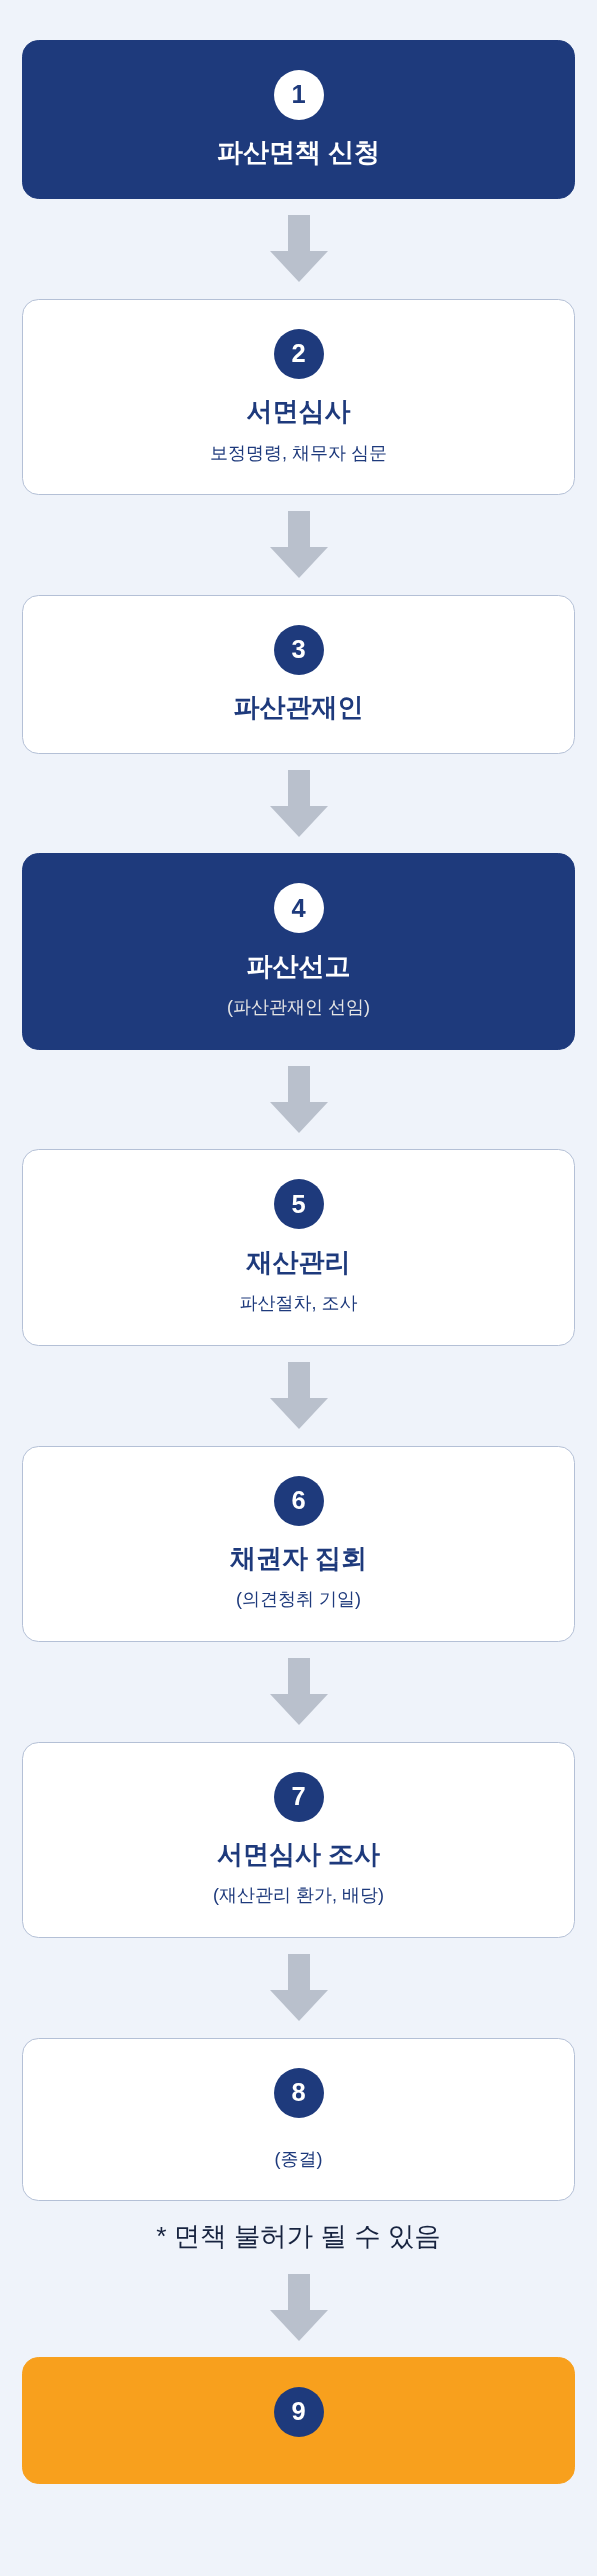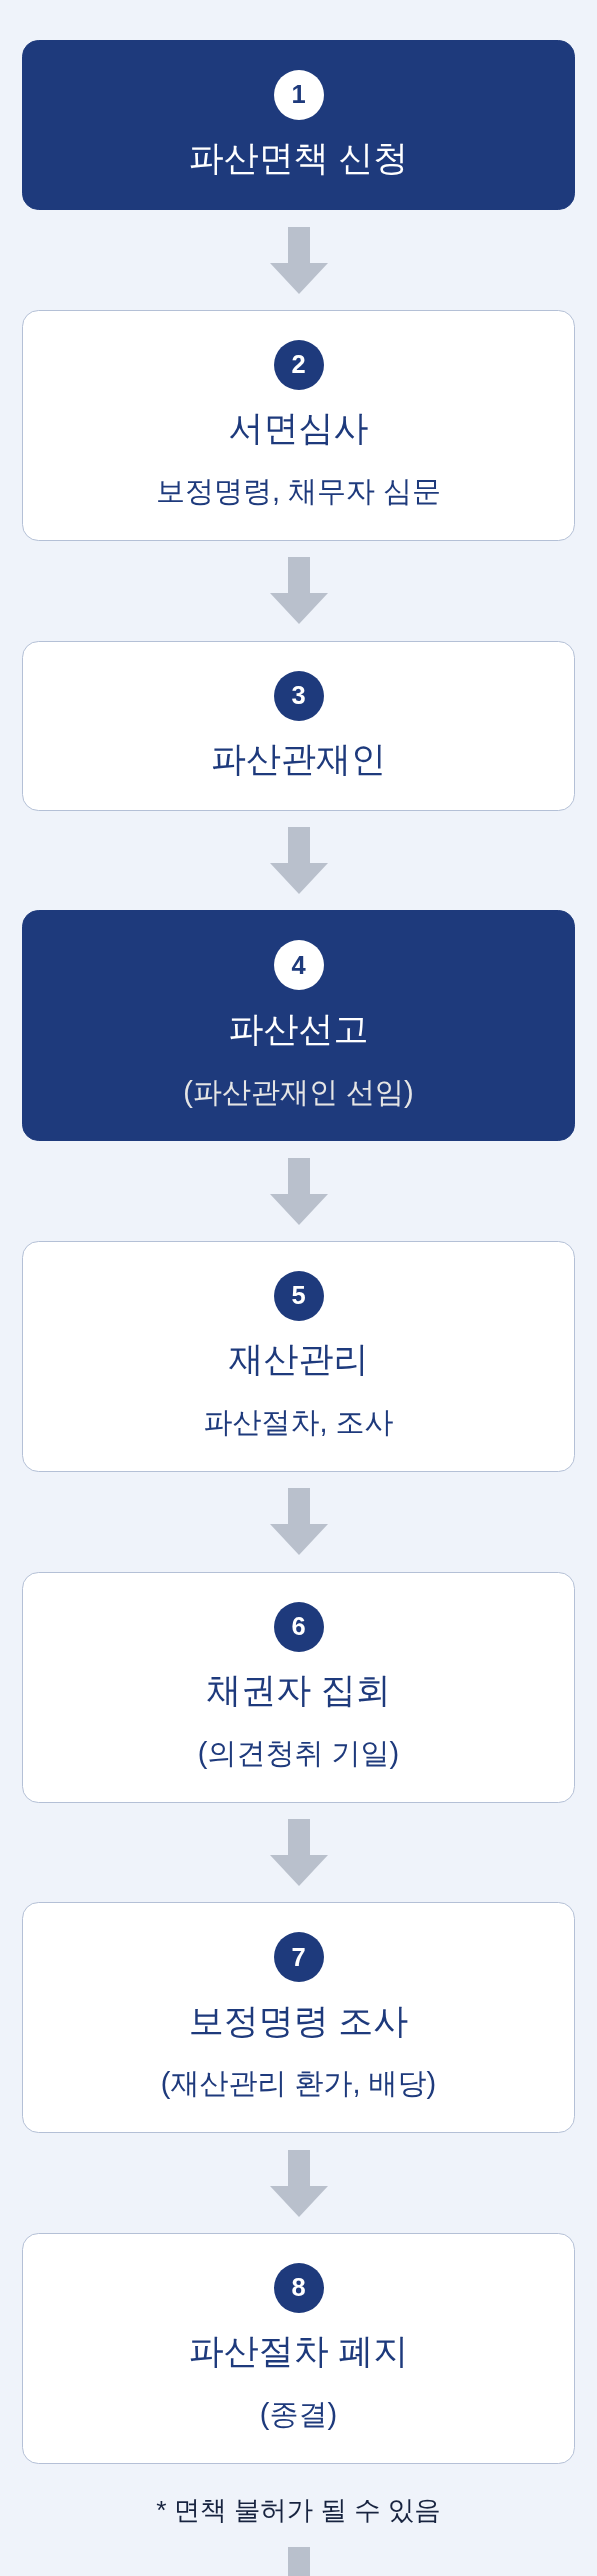--- a/index.html
+++ b/index.html
@@ -48,31 +48,31 @@
     font-weight: bold;
     font-size: 25.5px;
     margin-bottom: 16.4px;
     line-height: 1;
   }
   .white .num-circle,
   .orange .num-circle { background: var(--navy, #1e3a7c); color: #ffffff; }
   .navy .num-circle   { background: #ffffff; color: var(--navy, #1e3a7c); }
 
   .step-title {
-    font-size: 35px;
-    font-weight: normal;
+    font-size: 26px;
+    font-weight: bold;
     color: var(--navy, #1e3a7c);
     line-height: 1.25;
   }
   .navy .step-title   { color: #ffffff; }
 
   .step-subtitle {
-    font-size: 29px;
+    font-size: 18px;
     color: var(--navy, #1e3a7c);
-    margin-top: 23px;
+    margin-top: 14px;
     line-height: 1.3;
   }
   .navy .step-subtitle { color: #e5e5e5; }
 
   .arrow {
     display: flex;
     flex-direction: column;
     align-items: center;
     margin: 16.4px 0;
   }
@@ -86,21 +86,21 @@
     height: 0;
     border-left: 29px solid transparent;
     border-right: 29px solid transparent;
     border-top: 31px solid var(--arrow, #b9c0cc);
   }
 
   .note {
     font-size: 26.4px;
     color: var(--dark-text, #17233f);
     text-align: center;
-    margin-top: 29px;
+    margin-top: 18px;
     margin-bottom: 3.6px;
     line-height: 1.3;
   }
 </style>
 </head>
 <body>
 
 <main id="flow">
   <section class="step-box navy">
     <div class="num-circle">
@@ -177,34 +177,33 @@
 
   <div class="arrow">
     <div class="shaft"></div>
     <div class="head"></div>
   </div>
 
   <section class="step-box white">
     <div class="num-circle">
       <span>7</span>
     </div>
-    <div class="step-title">보정명령 조사</div>
+    <div class="step-title">서면심사 조사</div>
     <div class="step-subtitle">(재산관리 환가, 배당)</div>
   </section>
 
   <div class="arrow">
     <div class="shaft"></div>
     <div class="head"></div>
   </div>
 
   <section class="step-box white">
     <div class="num-circle">
       <span>8</span>
     </div>
-    <div class="step-title">파산절차 폐지</div>
     <div class="step-subtitle">(종결)</div>
   </section>
 
   <p class="note">* 면책 불허가 될 수 있음</p>
 
   <div class="arrow">
     <div class="shaft"></div>
     <div class="head"></div>
   </div>
 

